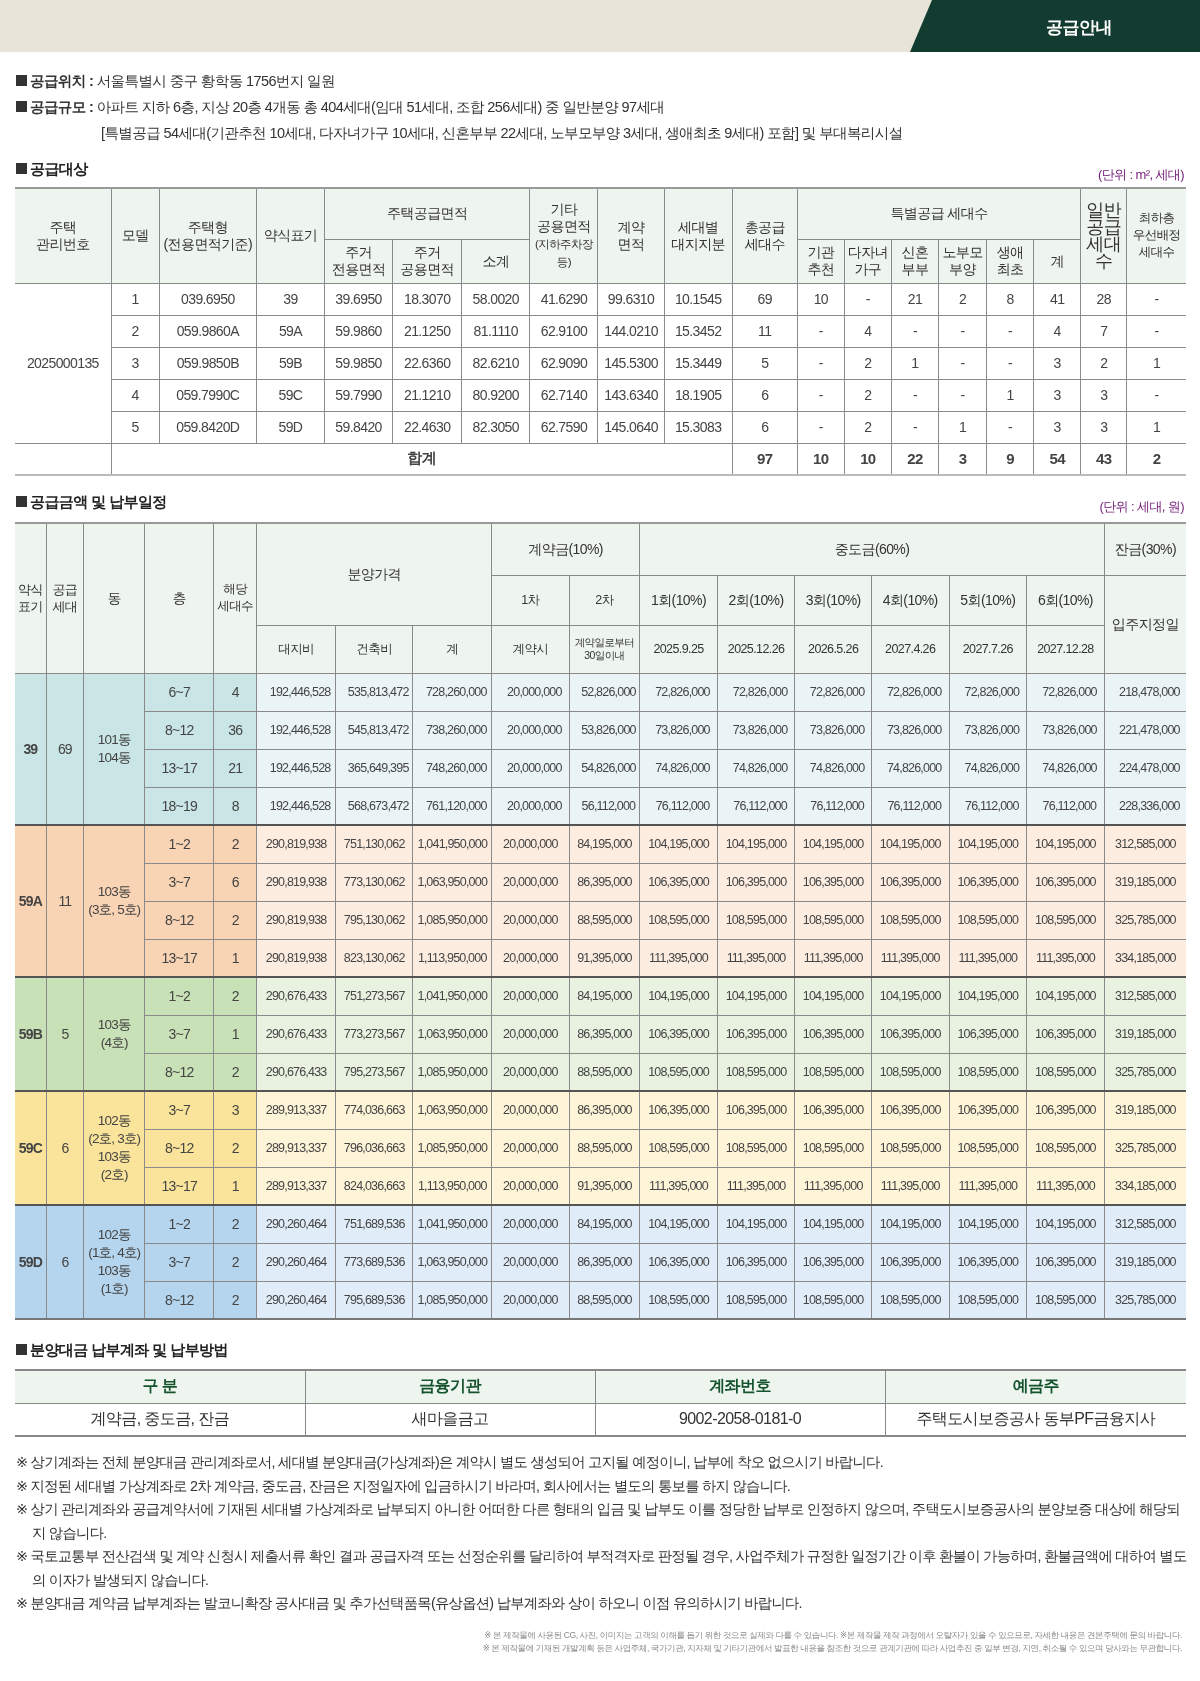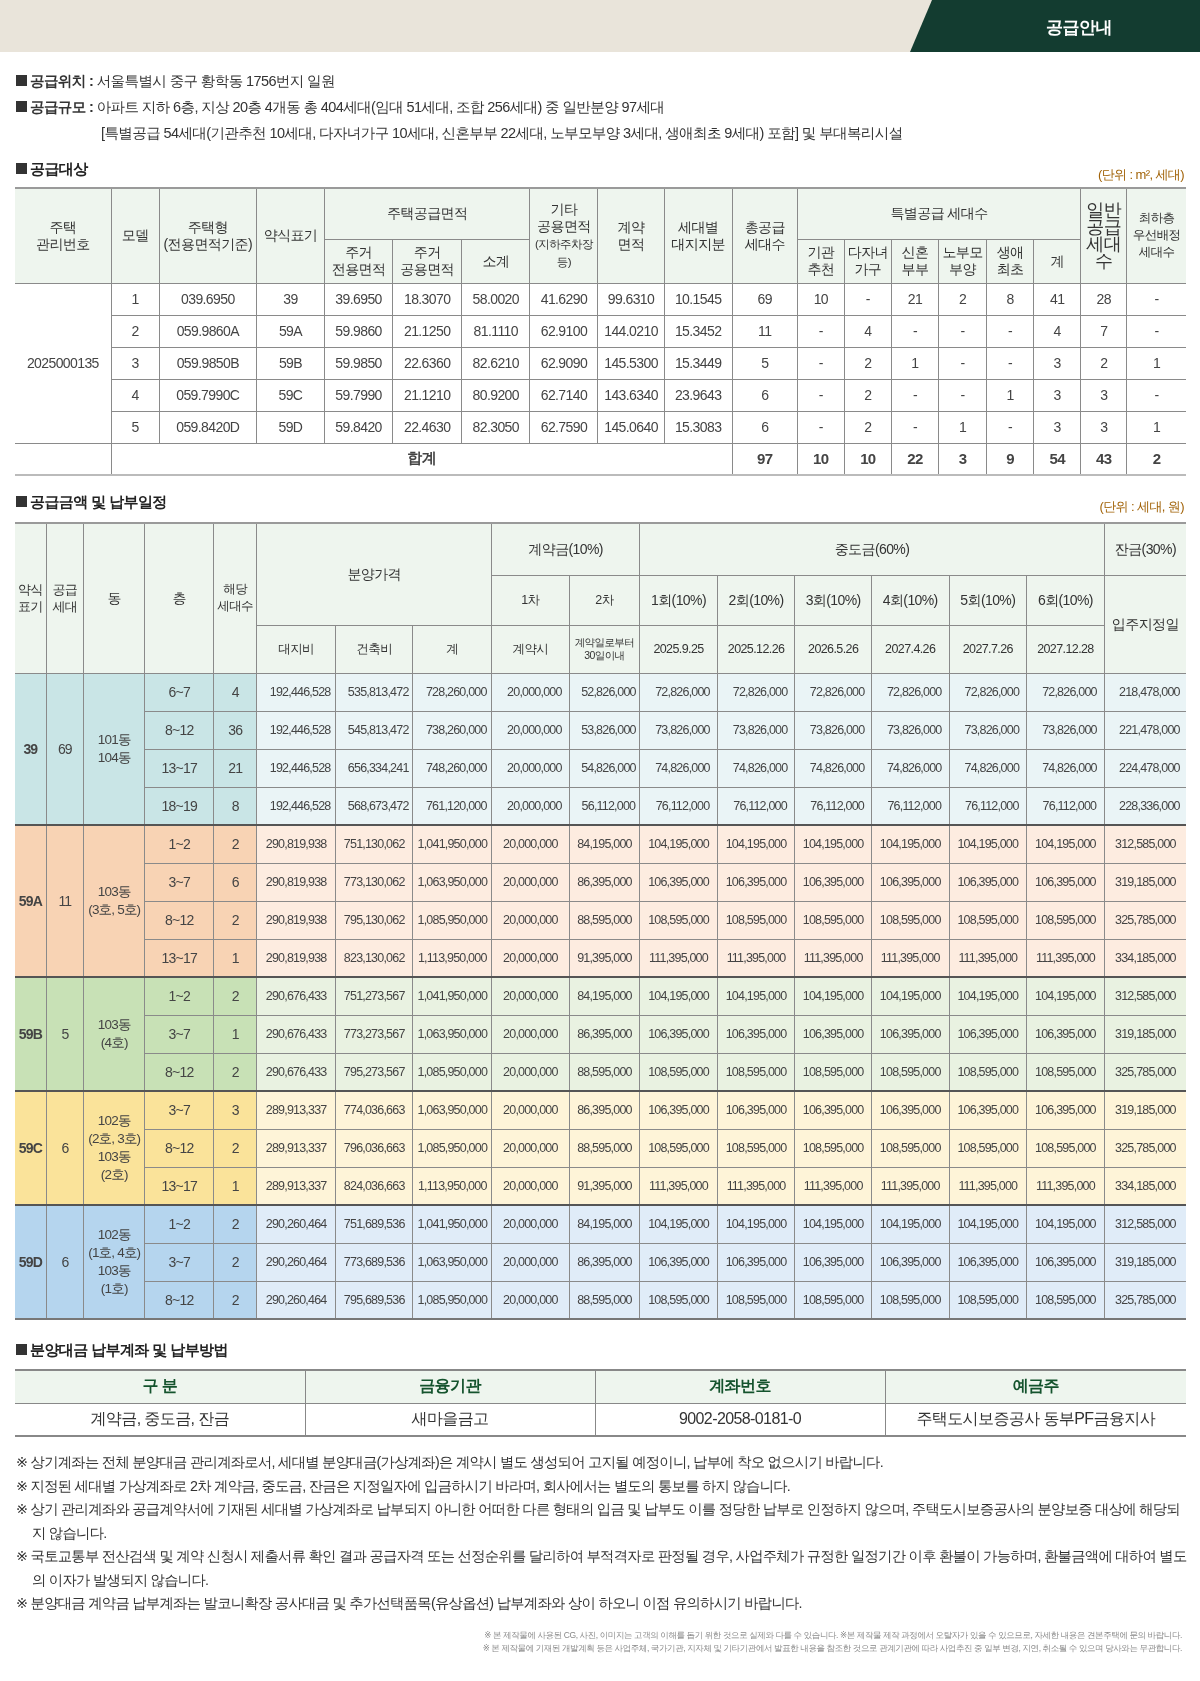--- a/index.html
+++ b/index.html
@@ -8,21 +8,21 @@
 
   .topband { position: absolute; left: 0; top: 0; width: 1200px; height: 52px; background: #e9e4da; }
   .topband .tag { position: absolute; right: 0; top: 0; height: 52px; width: 290px; background: #133c30;
     clip-path: polygon(22px 0, 100% 0, 100% 100%, 0 100%); }
   .topband .tag span { position: absolute; right: 88px; top: 16px; color: #fff; font-size: 17px; font-weight: bold; letter-spacing: -0.5px; }
 
   .info { position: absolute; left: 16px; font-size: 14.5px; letter-spacing: -0.6px; color: #333; white-space: nowrap; }
   .info b { font-weight: bold; }
   .sq { display: inline-block; width: 11px; height: 11px; background: #333; margin-right: 3px; vertical-align: 0px; }
   .sect { position: absolute; left: 16px; font-size: 15px; font-weight: bold; letter-spacing: -0.6px; color: #222; }
-  .unit { position: absolute; right: 16px; font-size: 13px; color: #a16207; letter-spacing: -0.6px; }
+  .unit { position: absolute; right: 16px; font-size: 13px; color: #701a75; letter-spacing: -0.6px; }
 
   table { border-collapse: collapse; position: absolute; left: 15px; width: 1171px; table-layout: fixed; }
   td, th { text-align: center; vertical-align: middle; font-weight: normal; letter-spacing: -0.6px; }
 
   
   #t1 { top: 187px; }
   #t1 th { background: #eef5ee; border: 1px solid #8a8a8a; font-size: 14px; color: #333; line-height: 17px; }
   #t1 td { border: 1px solid #8a8a8a; font-size: 14px; color: #444; height: 32px; }
   #t1 tr.total td { font-weight: bold; font-size: 15px; height: 32px; }
   #t1 { border-top: 2px solid #9a9a9a; border-bottom: 2px solid #bbb; }
@@ -209,21 +209,21 @@
       </tr>
       <tr>
         <td>4</td>
         <td>059.7990C</td>
         <td>59C</td>
         <td>59.7990</td>
         <td>21.1210</td>
         <td>80.9200</td>
         <td>62.7140</td>
         <td>143.6340</td>
-        <td>23.9643</td>
+        <td>18.1905</td>
         <td>6</td>
         <td>-</td>
         <td>2</td>
         <td>-</td>
         <td>-</td>
         <td>1</td>
         <td>3</td>
         <td>3</td>
         <td>-</td>
       </tr>
@@ -363,21 +363,21 @@
         <td class="lt">73,826,000</td>
         <td class="lt">73,826,000</td>
         <td class="lt">73,826,000</td>
         <td class="lt">73,826,000</td>
         <td class="lt">221,478,000</td>
       </tr>
       <tr class="g39">
         <td class="dk" style="font-size: 14px;">13~17</td>
         <td class="dk" style="font-size: 14px;">21</td>
         <td class="lt">192,446,528</td>
-        <td class="lt">656,334,241</td>
+        <td class="lt">365,649,395</td>
         <td class="lt">748,260,000</td>
         <td class="lt">20,000,000</td>
         <td class="lt">54,826,000</td>
         <td class="lt">74,826,000</td>
         <td class="lt">74,826,000</td>
         <td class="lt">74,826,000</td>
         <td class="lt">74,826,000</td>
         <td class="lt">74,826,000</td>
         <td class="lt">74,826,000</td>
         <td class="lt">224,478,000</td>

